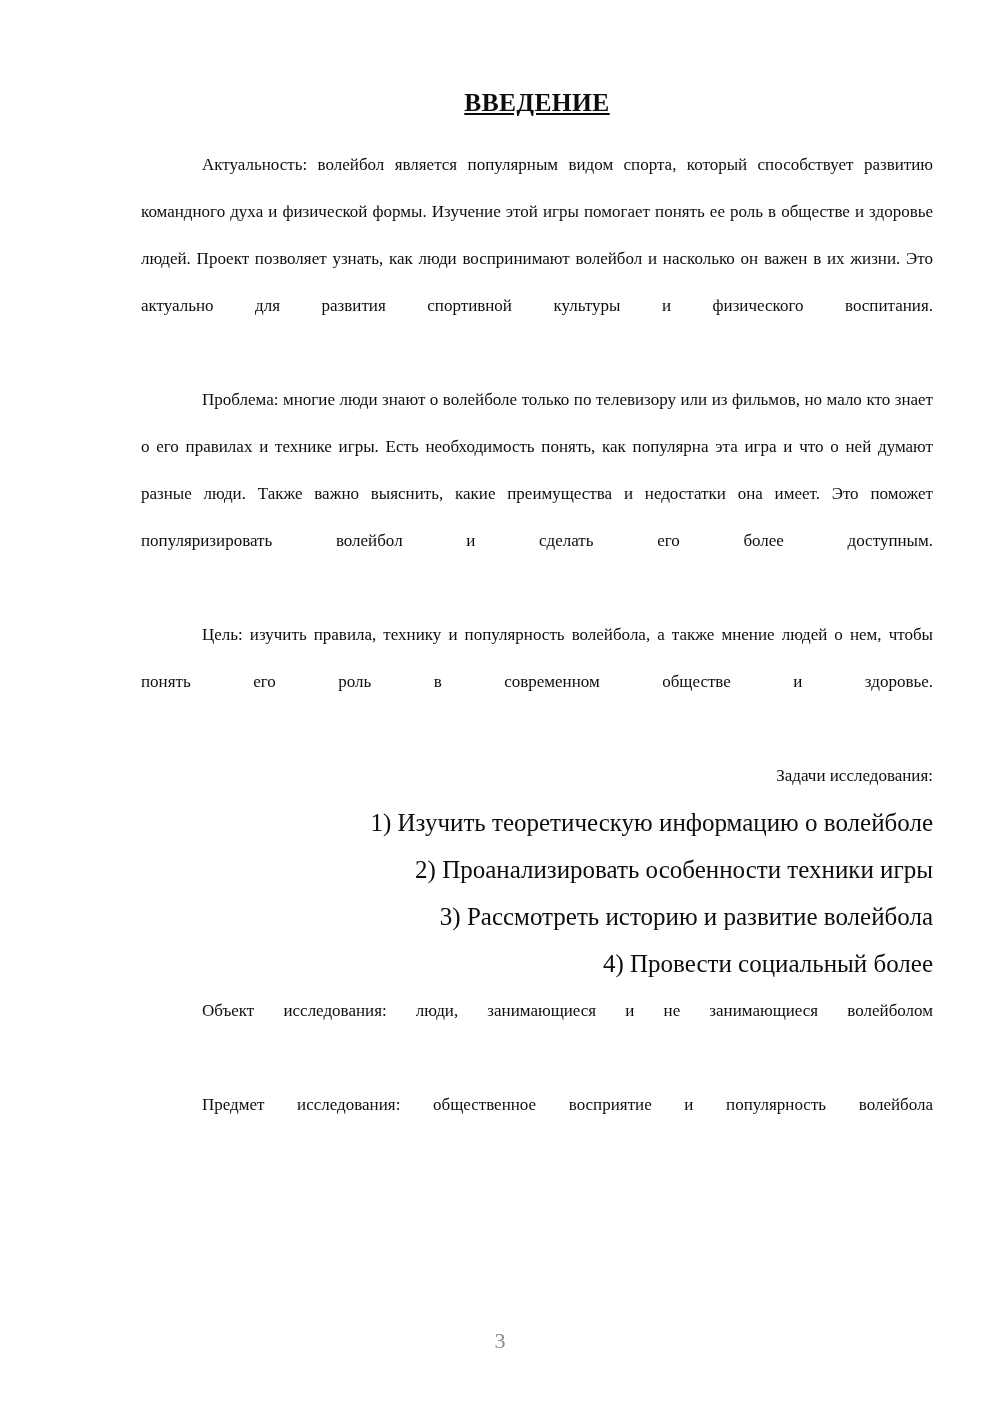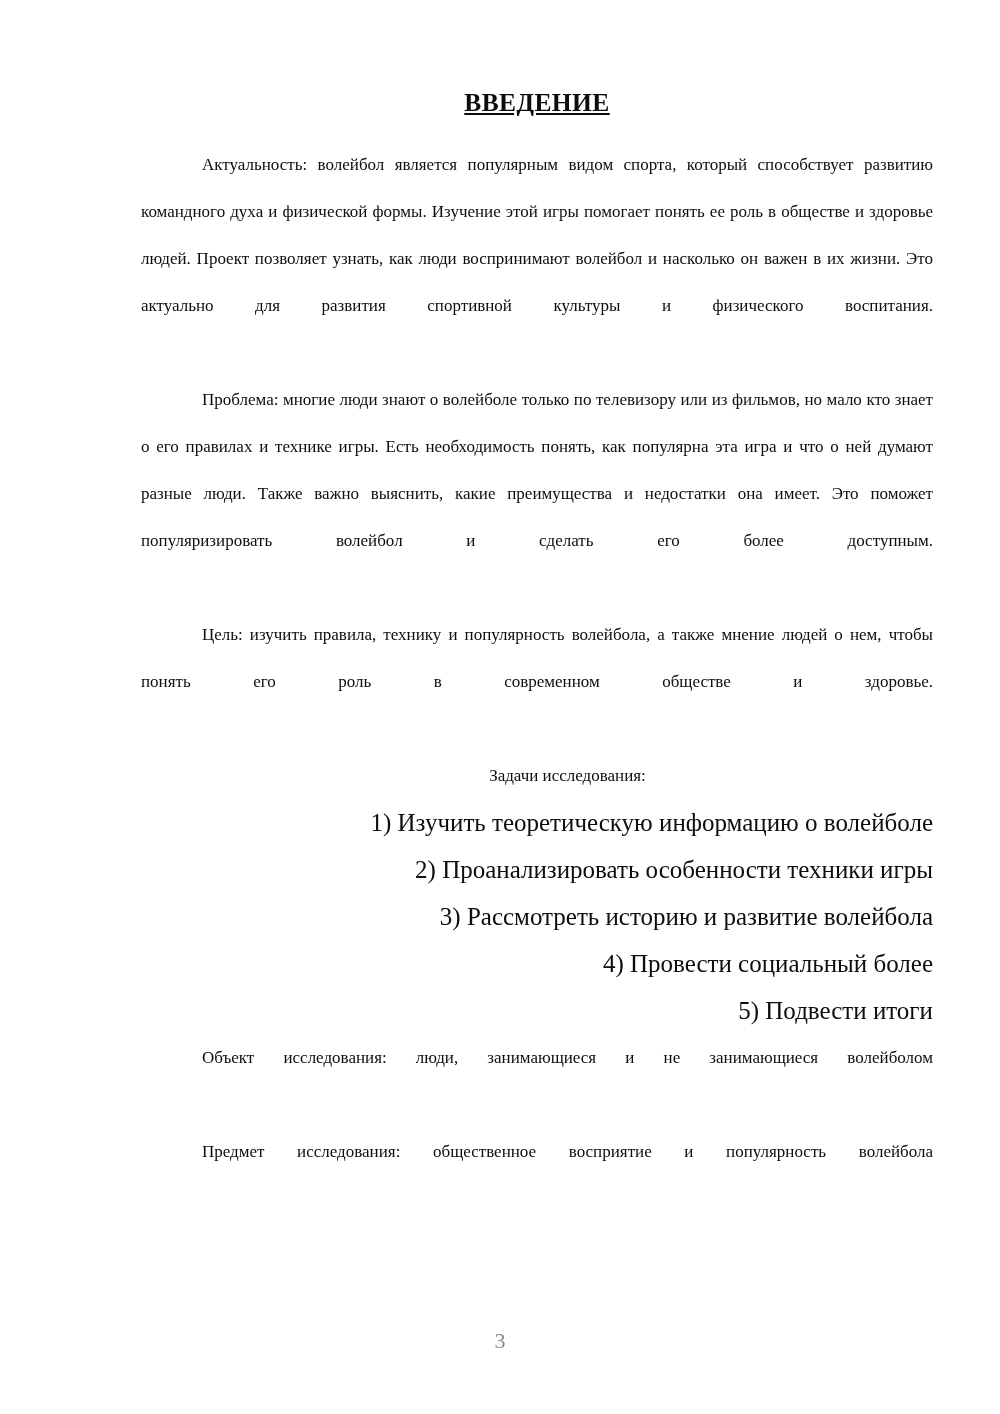--- a/index.html
+++ b/index.html
@@ -45,21 +45,21 @@
     margin: 0;
     hyphens: none;
   }
   
   .para::after {
     content: "";
     display: inline-block;
     width: 100%;
   }
   .para.no-justify {
-    text-align: center;
+    text-align: right;
   }
   .para.no-justify::after { display: none; }
 
   .list {
     list-style: none;
     margin: 0;
     padding: 0;
   }
   .list-item {
     font-size: 25px;
@@ -108,24 +108,20 @@
         <span>Проанализировать особенности техники игры</span>
       </li>
       <li class="list-item">
         <span>3) </span>
         <span>Рассмотреть историю и развитие волейбола</span>
       </li>
       <li class="list-item">
         <span>4) </span>
         <span>Провести социальный более</span>
       </li>
-      <li class="list-item">
-        <span>5) </span>
-        <span>Подвести итоги</span>
-      </li>
     </ol>
 
     <p class="para">Объект исследования: люди, занимающиеся и не занимающиеся волейболом</p>
 
     <p class="para">Предмет исследования: общественное восприятие и популярность волейбола</p>
 
   </div>
 
   <div class="page-number">3</div>
 

